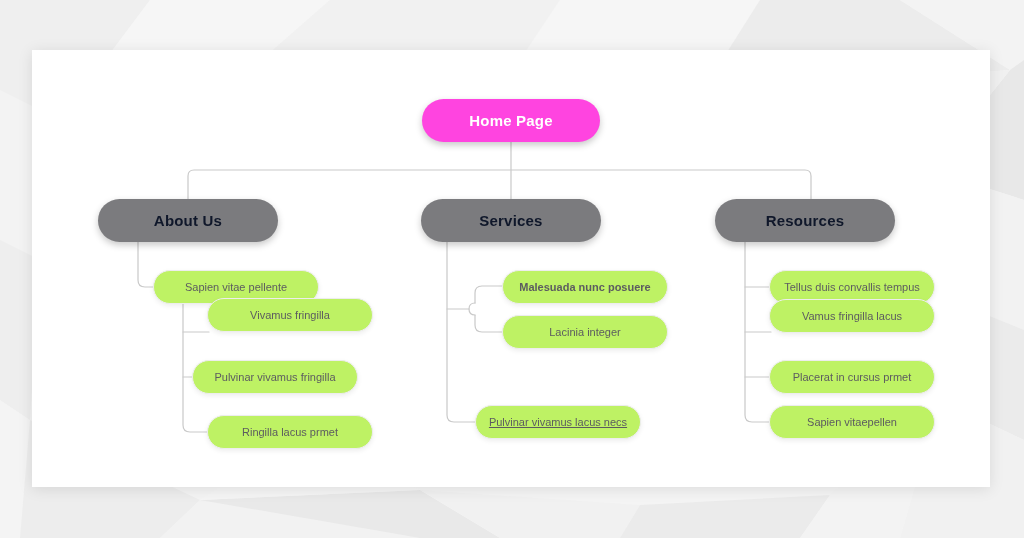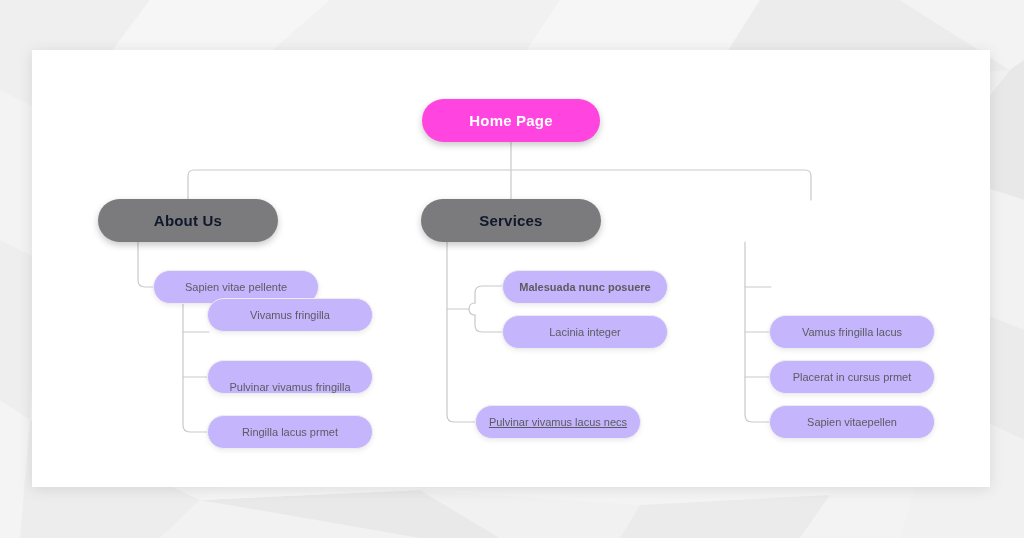--- a/index.html
+++ b/index.html
@@ -70,21 +70,21 @@
     color: #0f172a;
     font-size: 15px;
     font-weight: bold;
     letter-spacing: 0.2px;
     box-shadow: 0 3px 7px rgba(0,0,0,0.22);
   }
 
   
   .node-leaf {
     border-radius: 17px;
-    background: #c4b5fd;
+    background: #bef264;
     color: #5c5c60;
     font-size: 11px;
     font-weight: normal;
     border: 1px solid #ededed;
     box-shadow: 0 2px 5px rgba(0,0,0,0.07);
   }
 
   .node-label {
     display: block;
     white-space: nowrap;
@@ -156,51 +156,57 @@
   </div>
 
   <div class="node node-section" style="left:98px; top:199px; width:180px; height:43px;">
     <span class="node-label">About Us</span>
   </div>
 
   <div class="node node-section" style="left:421px; top:199px; width:180px; height:43px;">
     <span class="node-label">Services</span>
   </div>
 
+  <div class="node node-section" style="left:715px; top:199px; width:180px; height:43px;">
+    <span class="node-label">Resources</span>
+  </div>
 
   <div class="node node-leaf" style="left:153px; top:270px; width:166px; height:34px;">
     <span class="node-label">Sapien vitae pellente</span>
   </div>
 
   <div class="node node-leaf" style="left:207px; top:298px; width:166px; height:34px;">
     <span class="node-label">Vivamus fringilla</span>
   </div>
 
-  <div class="node node-leaf" style="left:207px; top:360px; width:166px; height:34px;align-items:flex-end;">
+  <div class="node node-leaf" style="left:192px; top:360px; width:166px; height:34px;">
     <span class="node-label">Pulvinar vivamus fringilla</span>
   </div>
 
   <div class="node node-leaf" style="left:207px; top:415px; width:166px; height:34px;">
     <span class="node-label">Ringilla lacus prmet</span>
   </div>
 
   <div class="node node-leaf" style="left:502px; top:270px; width:166px; height:34px;font-weight:bold;">
     <span class="node-label">Malesuada nunc posuere</span>
   </div>
 
   <div class="node node-leaf" style="left:502px; top:315px; width:166px; height:34px;">
     <span class="node-label">Lacinia integer</span>
   </div>
 
   <div class="node node-leaf" style="left:475px; top:405px; width:166px; height:34px;text-decoration:underline;">
     <span class="node-label">Pulvinar vivamus lacus necs</span>
   </div>
 
-
-  <div class="node node-leaf" style="left:769px; top:315px; width:166px; height:34px;">
+  <div class="node node-leaf" style="left:769px; top:270px; width:166px; height:34px;">
+    <span class="node-label">Tellus duis convallis tempus</span>
+  </div>
+
+  <div class="node node-leaf" style="left:769px; top:299px; width:166px; height:34px;">
     <span class="node-label">Vamus fringilla lacus</span>
   </div>
 
   <div class="node node-leaf" style="left:769px; top:360px; width:166px; height:34px;">
     <span class="node-label">Placerat in cursus prmet</span>
   </div>
 
   <div class="node node-leaf" style="left:769px; top:405px; width:166px; height:34px;">
     <span class="node-label">Sapien vitaepellen</span>
   </div>

